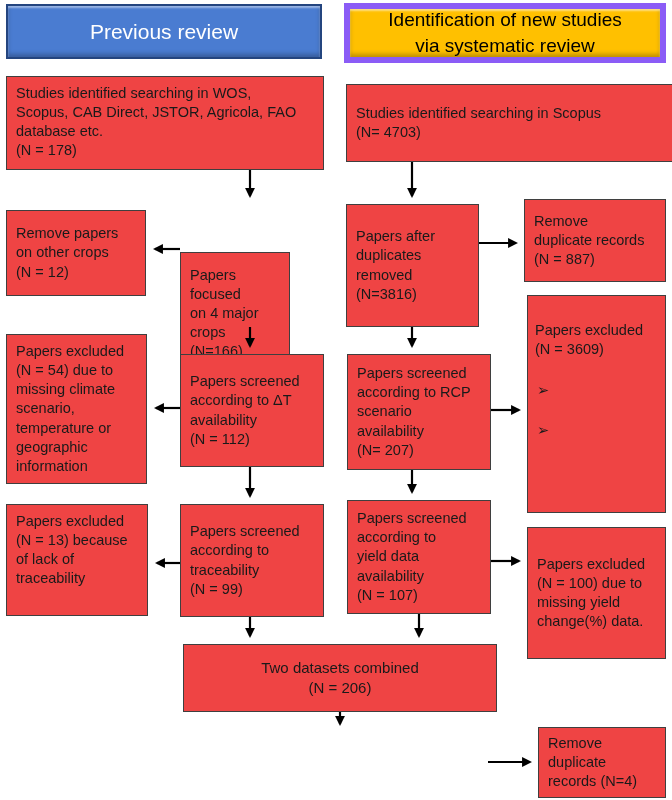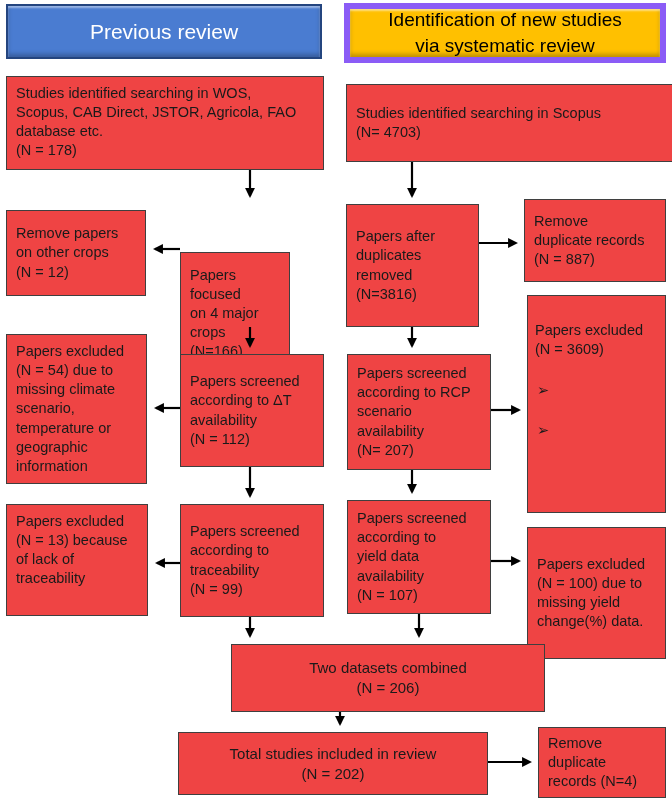--- a/index.html
+++ b/index.html
@@ -29,21 +29,21 @@
   .b-after-dup{left:346px;top:204px;width:133px;height:123px;}
   .b-remove-887{left:524px;top:199px;width:142px;height:83px;}
   .b-excl-54{left:6px;top:334px;width:141px;height:150px;}
   .b-screened-dt{left:180px;top:354px;width:144px;height:113px;}
   .b-screened-rcp{left:347px;top:354px;width:144px;height:116px;}
   .b-excl-3609{left:527px;top:295px;width:139px;height:218px;padding:6px 7px;}
   .b-excl-13{left:6px;top:504px;width:142px;height:112px;}
   .b-screened-trace{left:180px;top:504px;width:144px;height:113px;}
   .b-screened-yield{left:347px;top:500px;width:144px;height:114px;}
   .b-excl-100{left:527px;top:527px;width:139px;height:132px;}
-  .b-combined{left:183px;top:644px;width:314px;height:68px;margin-left:48px;}
+  .b-combined{left:183px;top:644px;width:314px;height:68px;}
   .b-total{left:178px;top:732px;width:310px;height:63px;}
   .b-remove-4{left:538px;top:727px;width:128px;height:71px;}
 
   .bullet-row{display:flex;margin-top:2px;}
   .bullet-glyph{flex:0 0 26px;padding-left:2px;}
   .bullet-text{flex:1;white-space:pre-line;}
 
   #arrows{position:absolute;left:0;top:0;width:672px;height:800px;pointer-events:none;}
   #arrows line{stroke:#000000;stroke-width:2.2;}
 </style>
@@ -118,22 +118,20 @@
 yield data
 availability
 (N = 107)</div>
   <div class="box b-excl-100 vcenter">Papers excluded
 (N = 100) due to
 missing yield
 change(%)  data.</div>
 
   <div class="box b-combined ctr">Two datasets combined
 (N = 206)</div>
-  <div class="box b-total ctr">Total studies included in review
-(N = 202)</div>
   <div class="box b-remove-4 vcenter">Remove
 duplicate
 records (N=4)</div>
 
   <svg id="arrows" xmlns="http://www.w3.org/2000/svg">
     <defs>
       <marker id="ah" viewBox="0 0 10 10" refX="8" refY="5" markerWidth="4.5" markerHeight="4.5" orient="auto-start-reverse">
         <path d="M0,0 L10,5 L0,10 z" fill="#000000"></path>
       </marker>
     </defs>

